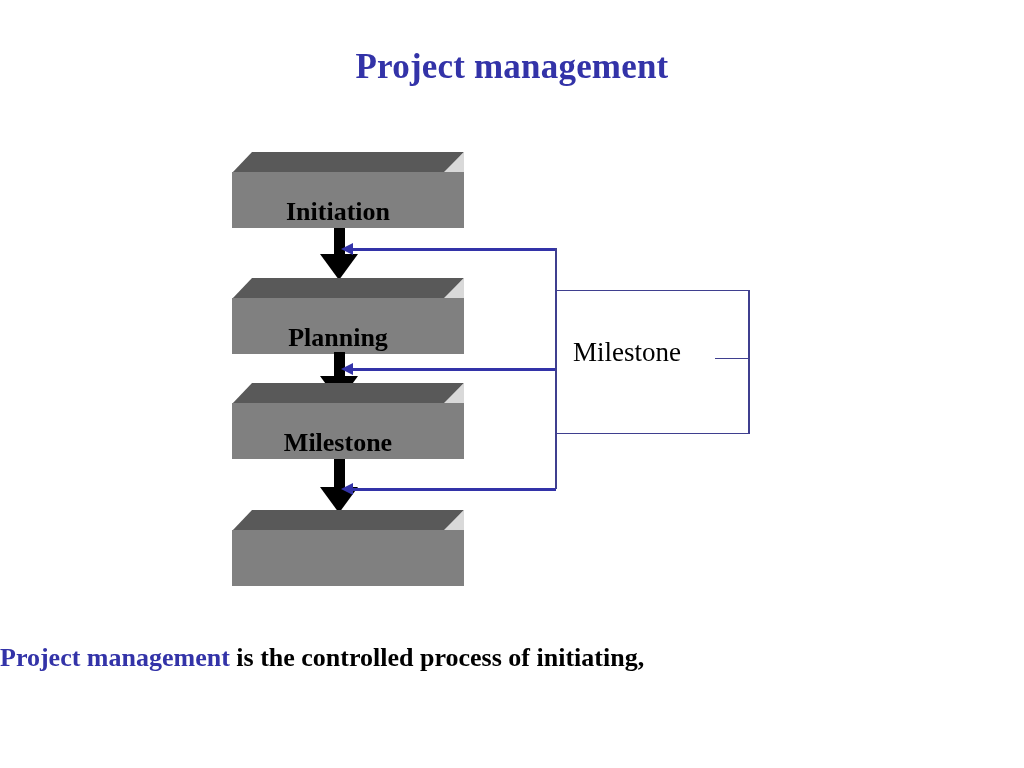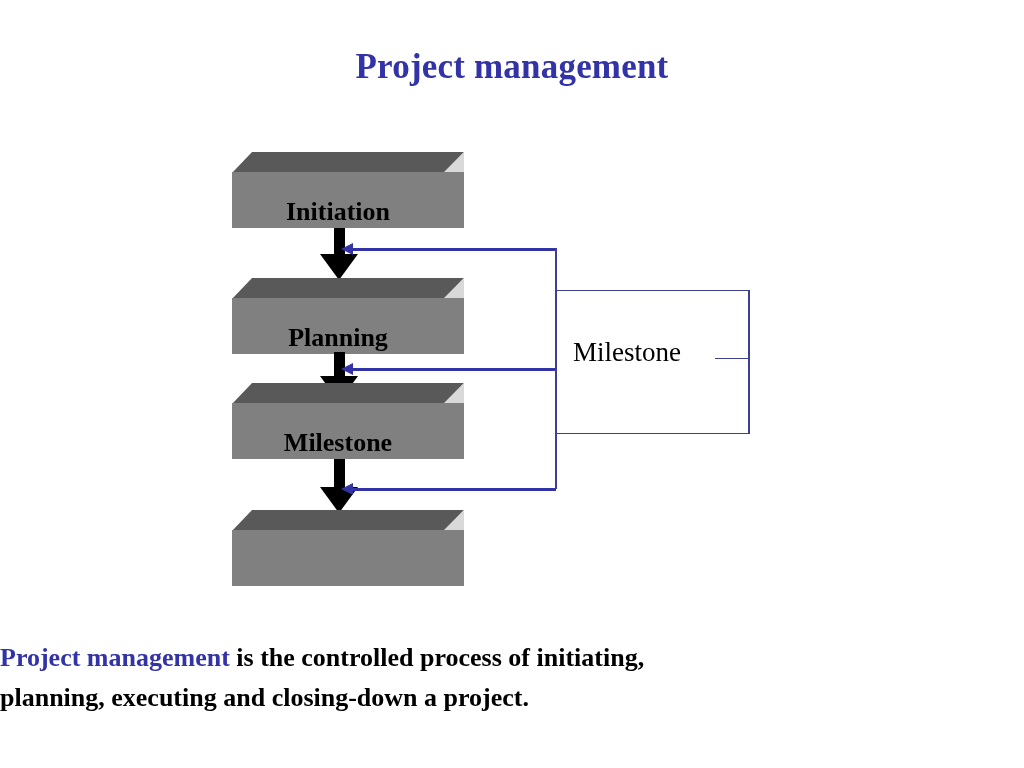--- a/index.html
+++ b/index.html
@@ -225,14 +225,13 @@
 
   <div class="ms-thin-h" style="left:715px; top:358px; width:34px;"></div>
 
   <div id="milestone-label">Milestone</div>
 </div>
 
 <div id="caption">
   <div>
     <span class="hl">Project management</span><span> is the controlled  process of  initiating,</span>
   </div>
-  <div>planning, executing and closing-down a project.</div>
 </div>
 
 </body></html>

